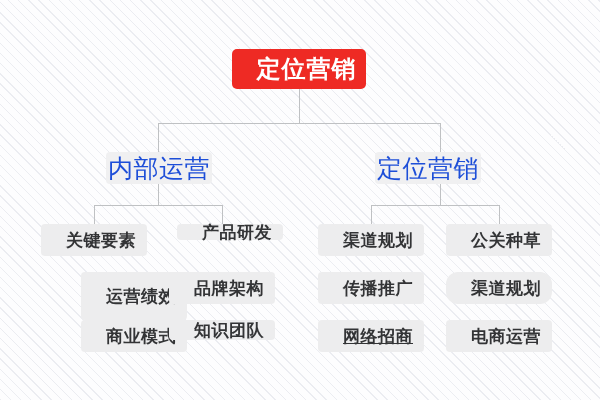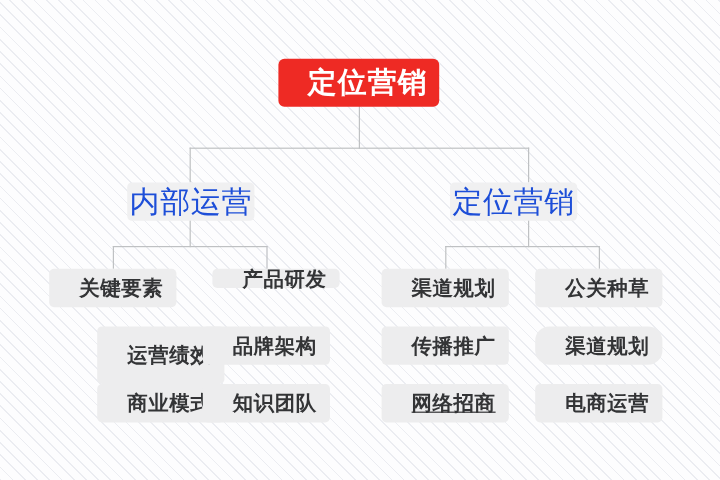--- a/index.html
+++ b/index.html
@@ -99,21 +99,21 @@
   <div class="node node-branch" style="left:106px; top:152px; width:106px; height:32px;">内部运营</div>
 
   <div class="node node-branch" style="left:375px; top:152px; width:106px; height:32px;">定位营销</div>
 
   <div class="node node-leaf" style="left:41px; top:224px; width:106px; height:32px;">关键要素</div>
   <div class="node node-leaf" style="left:37px; top:272px; width:106px; height:48px;margin-left:44px;">运营绩效</div>
   <div class="node node-leaf" style="left:41px; top:320px; width:106px; height:32px;margin-left:40px;">商业模式</div>
 
   <div class="node node-leaf" style="left:177px; top:224px; width:106px; height:16px;">产品研发</div>
   <div class="node node-leaf" style="left:169px; top:272px; width:106px; height:32px;">品牌架构</div>
-  <div class="node node-leaf" style="left:169px; top:320px; width:106px; height:32px;">知识团队</div>
+  <div class="node node-leaf" style="left:169px; top:320px; width:106px; height:20px;">知识团队</div>
 
   <div class="node node-leaf" style="left:318px; top:224px; width:106px; height:32px;">渠道规划</div>
   <div class="node node-leaf" style="left:318px; top:272px; width:106px; height:32px;">传播推广</div>
   <div class="node node-leaf" style="left:318px; top:320px; width:106px; height:32px;text-decoration:underline;">网络招商</div>
 
   <div class="node node-leaf" style="left:446px; top:224px; width:106px; height:32px;text-align:center;">公关种草</div>
   <div class="node node-leaf" style="left:446px; top:272px; width:106px; height:32px;border-radius:12px;">渠道规划</div>
   <div class="node node-leaf" style="left:446px; top:320px; width:106px; height:32px;">电商运营</div>
 
 </div>

